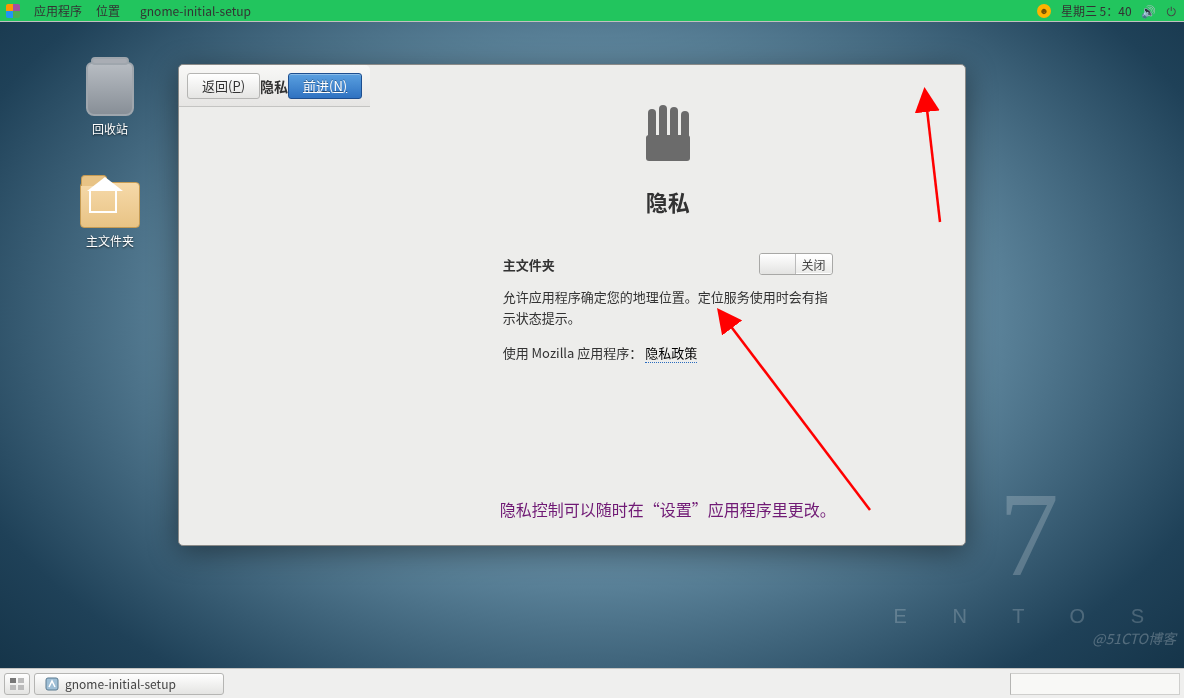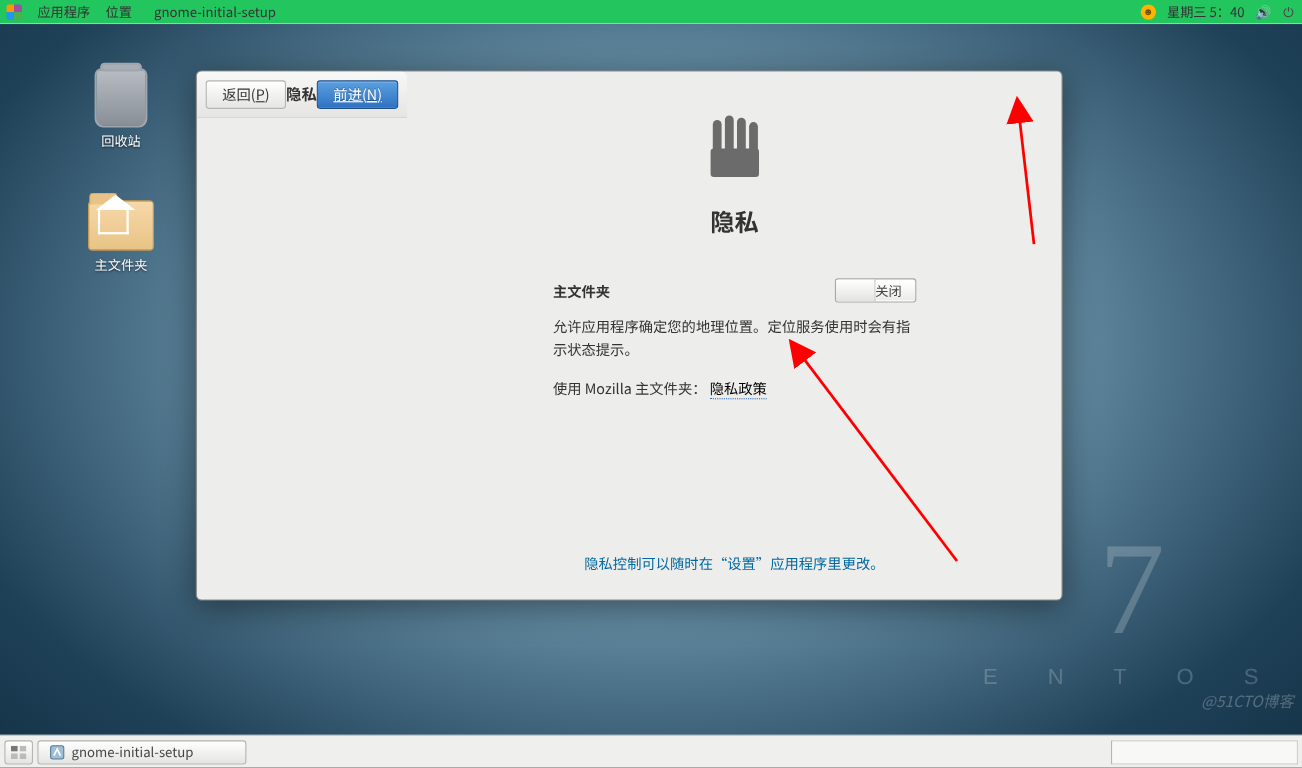--- a/index.html
+++ b/index.html
@@ -126,28 +126,28 @@
     display:flex; align-items:center; height:22px;
     border:1px solid #a8a8a6; border-radius:3px; overflow:hidden;
     background:#fff;
   }
   .switch .knob {
     width:36px; height:20px;
     background:linear-gradient(#fff,#e3e3e1);
     border-right:1px solid #bbb;
   }
   .switch .state {
-    width:36px; font-size:12px; color:#444;
+    width:36px; text-align:center; font-size:12px; color:#444;
     background:linear-gradient(#fff,#ebebe9);
   }
   .desc { color:#333; line-height:1.6; margin-bottom:14px; }
   .policy-line { color:#333; }
   .policy-link { color:#000000; text-decoration:none; border-bottom:1px dotted #2a6bbd; }
   .footer-note {
-    text-align:right; color:#0369a1; font-size:13px; padding:20px 0 24px;
+    text-align:right; color:#701a75; font-size:16px; padding:20px 0 24px;
   }
 
   
   .arrows { position:absolute; pointer-events:none; }
 
   
   .taskbar {
     position:absolute; left:0; right:0; bottom:0; height:30px;
     background:#efefee; border-top:1px solid #c4c4c2;
     display:flex; align-items:center; padding:0 4px; gap:4px;
@@ -242,21 +242,21 @@
       <div class="setting-block">
         <div class="setting-row">
           <span class="lbl">主文件夹</span>
           <div class="switch">
             <div class="knob"></div>
             <div class="state">关闭</div>
           </div>
         </div>
         <div class="desc">允许应用程序确定您的地理位置。定位服务使用时会有指示状态提示。</div>
         <div class="policy-line">
-          <span>使用  Mozilla 主文件夹：</span>
+          <span>使用  Mozilla 应用程序：</span>
           <a href="#" class="policy-link">隐私政策</a>
         </div>
       </div>
 
       <div style="flex:1"></div>
       <div class="footer-note">隐私控制可以随时在“设置”应用程序里更改。</div>
     </div>
   </div>
 
   <svg class="arrows" style="left:0;top:0;width:100%;height:100%">

